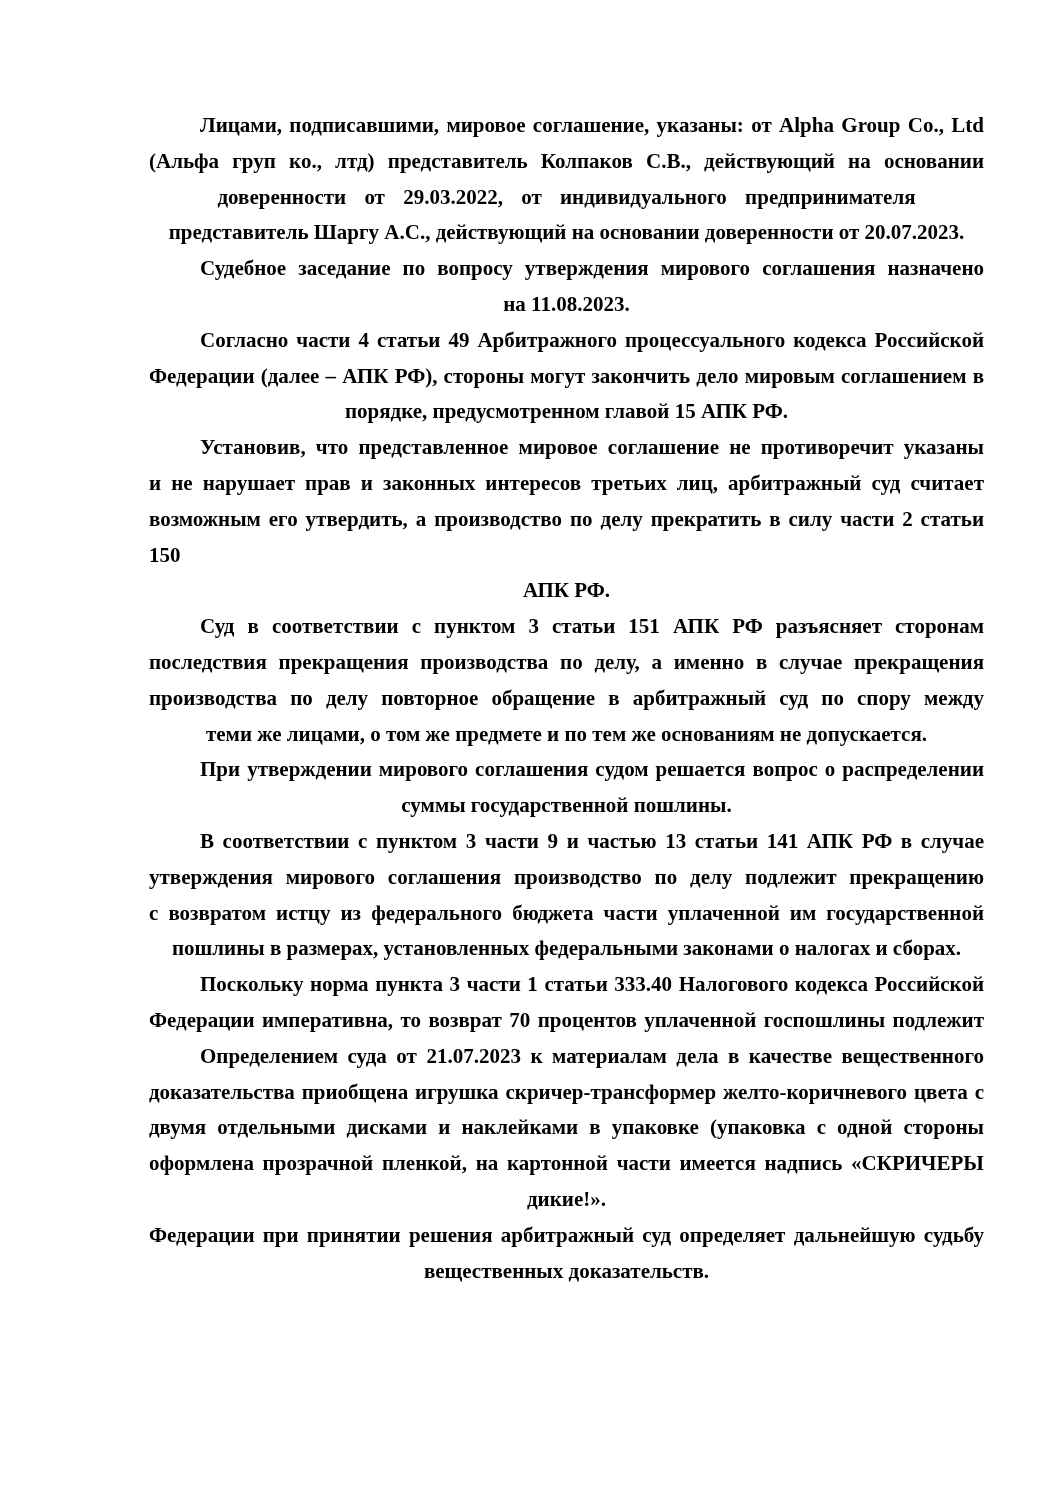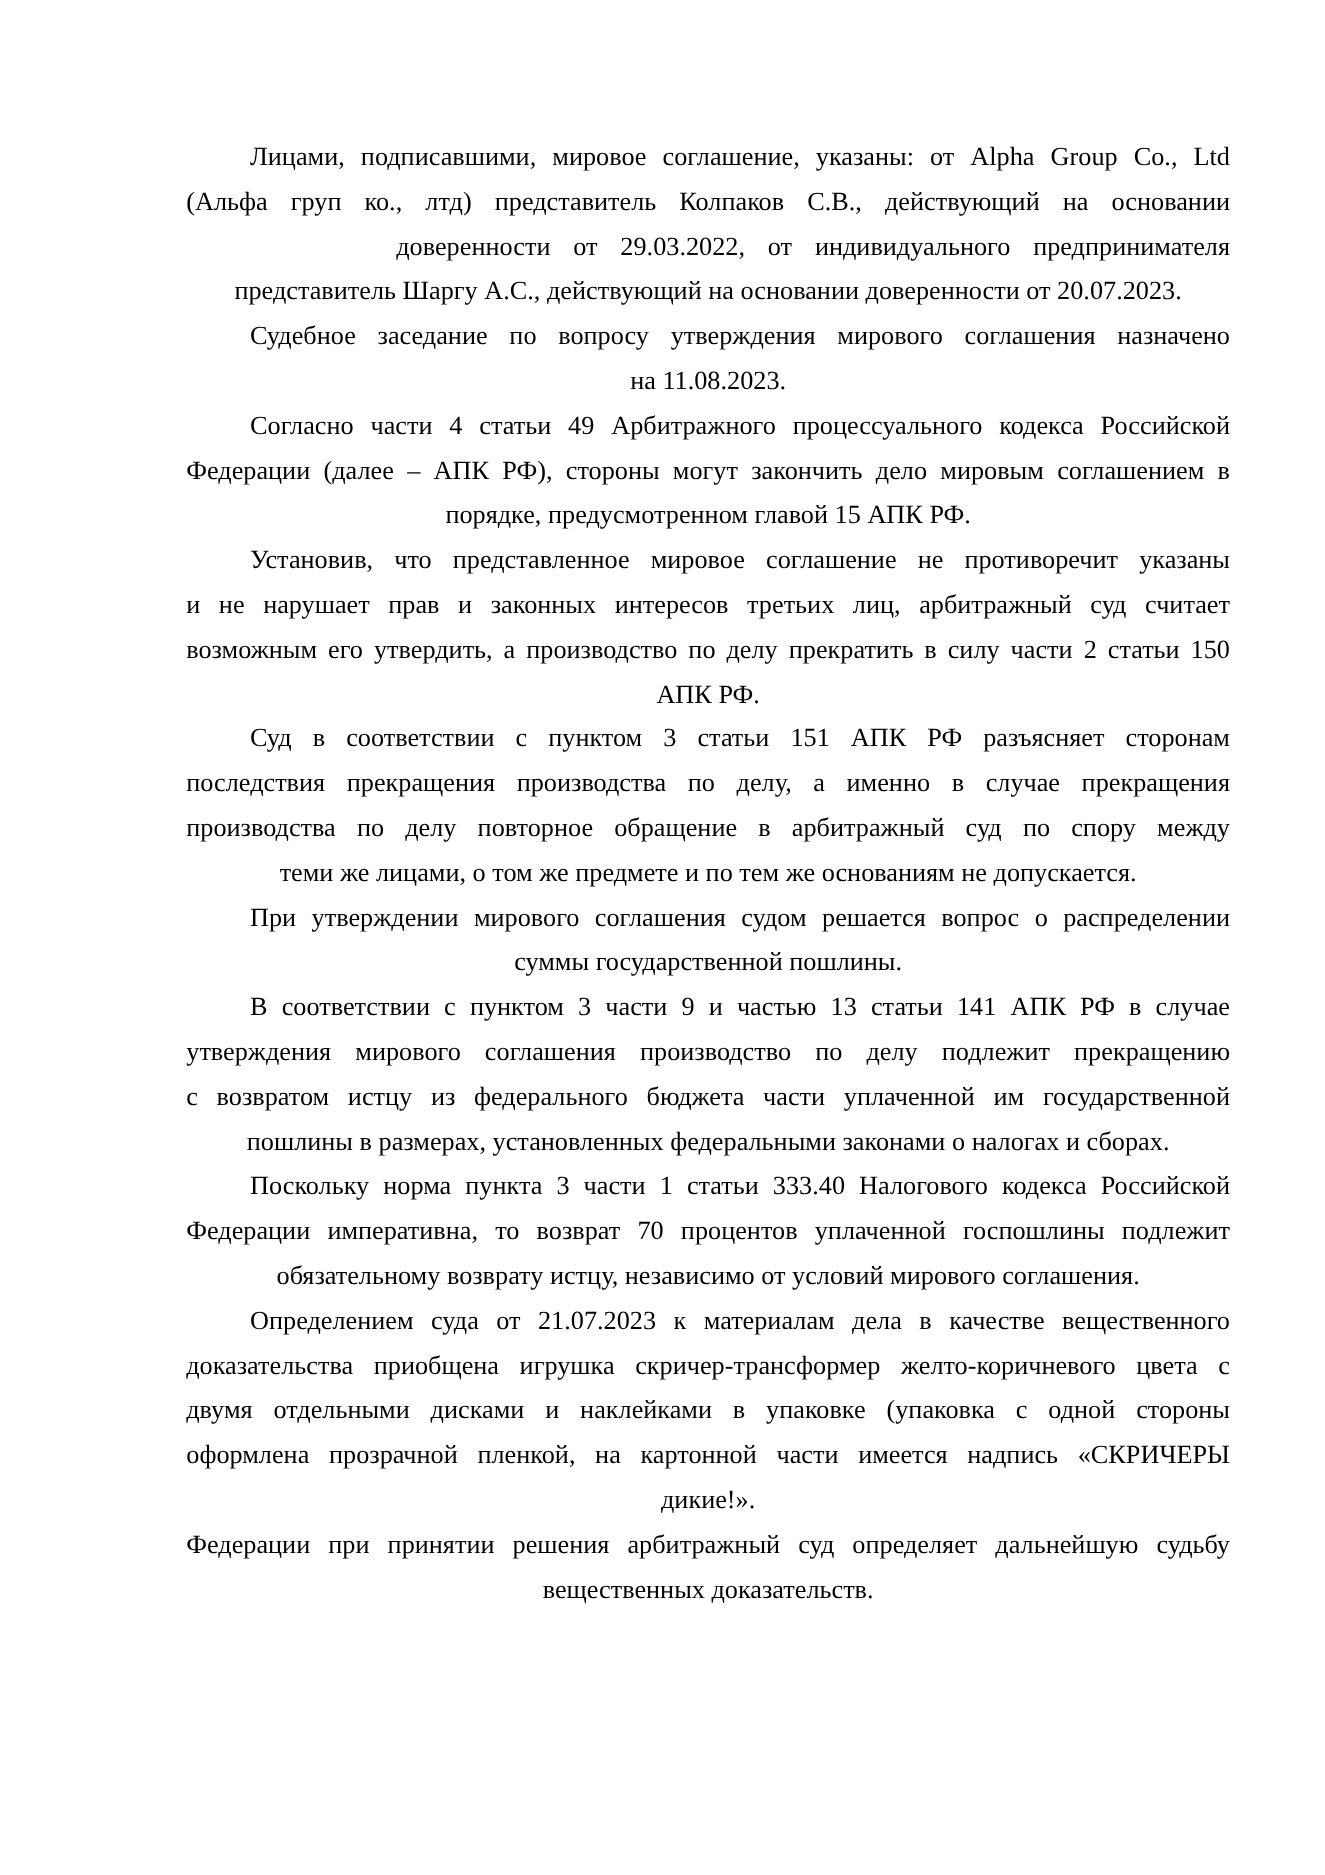--- a/index.html
+++ b/index.html
@@ -22,34 +22,35 @@
   }
   .doc {
     width: 100%;
   }
   .line {
     line-height: 35.8px;
     white-space: normal;
     hyphens: none;
     -webkit-hyphens: none;
     word-spacing: normal;
+    font-weight: bold;
   }
   
   .line.j {
     text-align: justify;
     text-align-last: justify;
     -moz-text-align-last: justify;
   }
   
   .line.l {
     text-align: center;
   }
   
   .line.s {
-    text-align: right;
+    text-align: center;
     word-spacing: 13px;
   }
   
   .line.indent {
     text-indent: 51px;
   }
 </style>
 </head>
 <body>
 
@@ -96,21 +97,20 @@
     <div class="para">
       <div class="line j indent">В соответствии с пунктом 3 части 9 и частью 13 статьи 141 АПК РФ в случае</div>
       <div class="line j">утверждения мирового соглашения производство по делу подлежит прекращению</div>
       <div class="line j">с возвратом истцу из федерального бюджета части уплаченной им государственной</div>
       <div class="line l">пошлины в размерах, установленных федеральными законами о налогах и сборах.</div>
     </div>
 
     <div class="para">
       <div class="line j indent">Поскольку норма пункта 3 части 1 статьи 333.40 Налогового кодекса Российской</div>
       <div class="line j">Федерации императивна, то возврат 70 процентов уплаченной госпошлины подлежит</div>
-      <div class="line l">обязательному возврату истцу, независимо от условий мирового соглашения.</div>
     </div>
 
     <div class="para">
       <div class="line j indent">Определением суда от 21.07.2023 к материалам дела в качестве вещественного</div>
       <div class="line j">доказательства приобщена игрушка скричер-трансформер желто-коричневого цвета с</div>
       <div class="line j">двумя отдельными дисками и наклейками в упаковке (упаковка с одной стороны</div>
       <div class="line j">оформлена прозрачной пленкой, на картонной части имеется надпись «СКРИЧЕРЫ</div>
       <div class="line l">дикие!».</div>
     </div>
 

